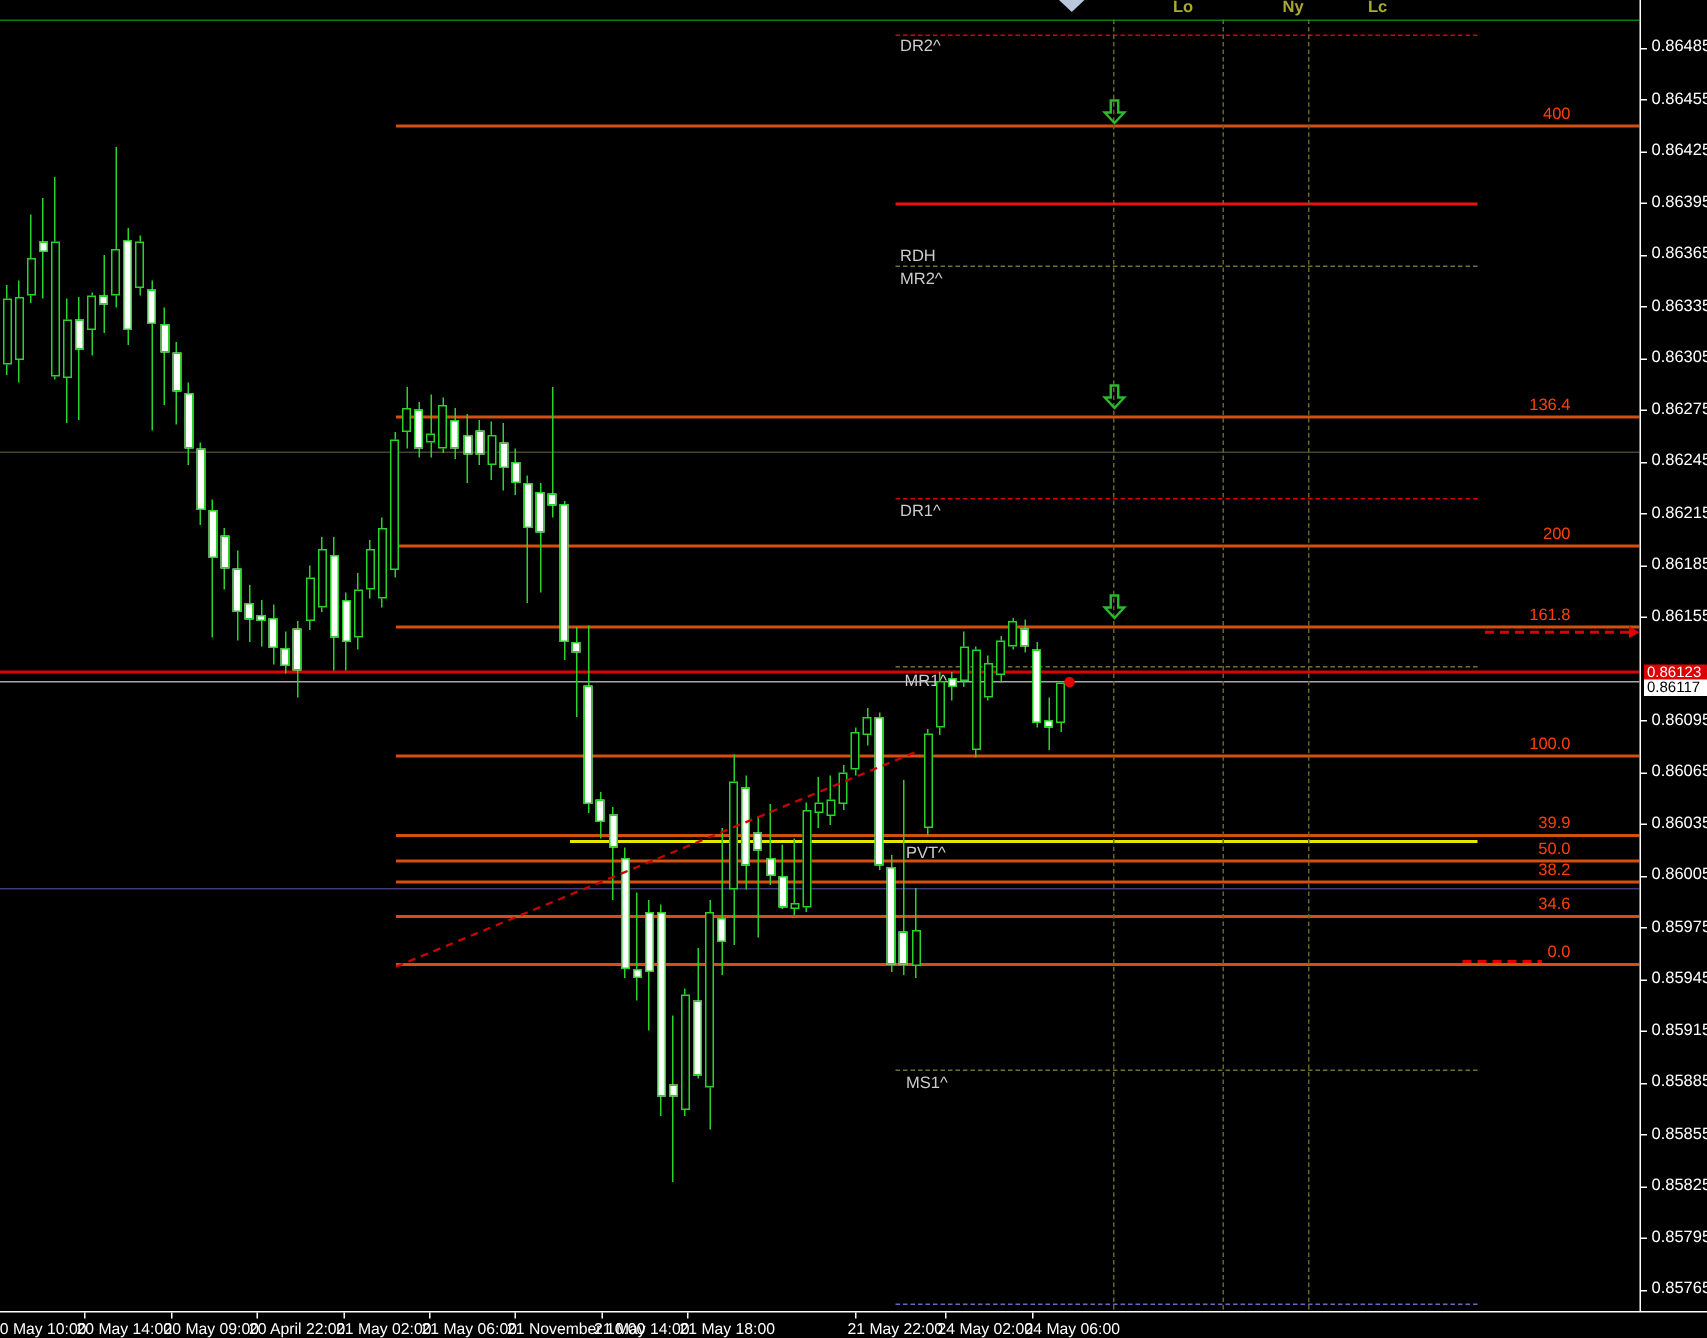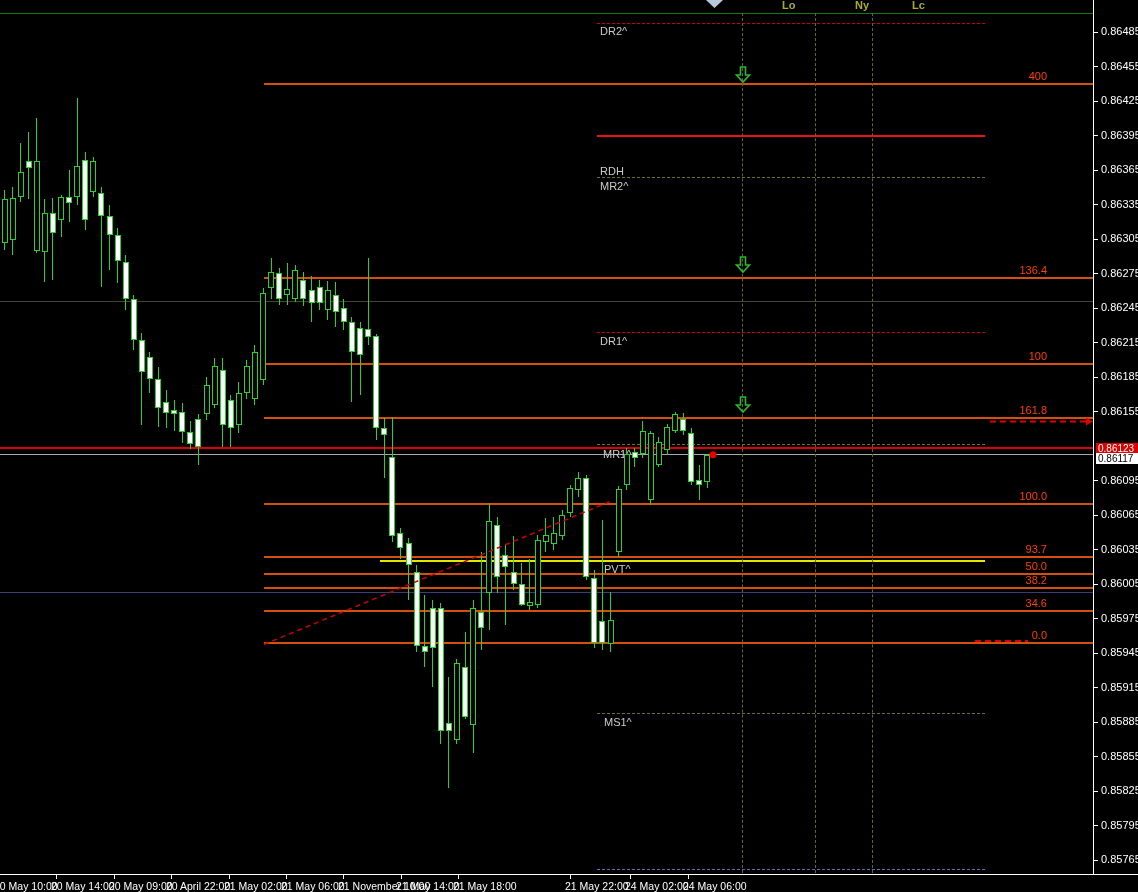--- a/index.html
+++ b/index.html
@@ -38,27 +38,27 @@
       <div class="hline" style="left: 597px; width: 388px; top: 332.3px; border-top: 1px dashed rgb(212, 0, 0);"></div>
       <div class="hline" style="left: 597px; width: 388px; top: 443.85px; border-top: 1px dashed rgb(112, 112, 46);"></div>
       <div class="hline" style="left: 380px; width: 605px; top: 559.5px; border-top: 2px solid rgb(230, 230, 0);"></div>
       <div class="hline" style="left: 597px; width: 388px; top: 712.95px; border-top: 1px dashed rgb(112, 112, 46);"></div>
       <div class="hline" style="left: 597px; width: 388px; top: 869.35px; border-top: 1px dashed rgb(104, 104, 184);"></div>
       <div class="hline" style="left: 264px; width: 829px; top: 83.4px; border-top: 2px solid rgb(212, 80, 15);"></div>
       <div class="fib-label" style="right: 47px; top: 71.4px; color: rgb(255, 64, 0);">400</div>
       <div class="hline" style="left: 264px; width: 829px; top: 276.6px; border-top: 2px solid rgb(212, 80, 15);"></div>
       <div class="fib-label" style="right: 47px; top: 264.6px; color: rgb(255, 64, 0);">136.4</div>
       <div class="hline" style="left: 264px; width: 829px; top: 362.85px; border-top: 2px solid rgb(212, 80, 15);"></div>
-      <div class="fib-label" style="right: 47px; top: 350.85px; color: rgb(255, 64, 0);">100</div>
+      <div class="fib-label" style="right: 47px; top: 350.85px; color: rgb(255, 64, 0);">200</div>
       <div class="hline" style="left: 264px; width: 829px; top: 416.9px; border-top: 2px solid rgb(212, 80, 15);"></div>
       <div class="fib-label" style="right: 47px; top: 404.9px; color: rgb(255, 64, 0);">161.8</div>
       <div class="hline" style="left: 264px; width: 829px; top: 503.15px; border-top: 2px solid rgb(212, 80, 15);"></div>
       <div class="fib-label" style="right: 47px; top: 491.15px; color: rgb(255, 64, 0);">100.0</div>
       <div class="hline" style="left: 264px; width: 829px; top: 556.05px; border-top: 2px solid rgb(212, 80, 15);"></div>
-      <div class="fib-label" style="right: 47px; top: 544.05px; color: rgb(255, 64, 0);">93.7</div>
+      <div class="fib-label" style="right: 47px; top: 544.05px; color: rgb(255, 64, 0);">39.9</div>
       <div class="hline" style="left: 264px; width: 829px; top: 573.3px; border-top: 2px solid rgb(212, 80, 15);"></div>
       <div class="fib-label" style="right: 47px; top: 561.3px; color: rgb(255, 64, 0);">50.0</div>
       <div class="hline" style="left: 264px; width: 829px; top: 587.1px; border-top: 2px solid rgb(212, 80, 15);"></div>
       <div class="fib-label" style="right: 47px; top: 575.1px; color: rgb(255, 64, 0);">38.2</div>
       <div class="hline" style="left: 264px; width: 829px; top: 610.1px; border-top: 2px solid rgb(212, 80, 15);"></div>
       <div class="fib-label" style="right: 47px; top: 598.1px; color: rgb(255, 64, 0);">34.6</div>
       <div class="hline" style="left: 264px; width: 829px; top: 642.3px; border-top: 2px solid rgb(212, 80, 15);"></div>
       <div class="fib-label" style="right: 47px; top: 630.3px; color: rgb(255, 64, 0);">0.0</div>
       <div class="lvl-label" style="left: 600px; top: 26px; color: rgb(204, 204, 204);">DR2^</div>
       <div class="lvl-label" style="left: 600px; top: 140px; color: rgb(204, 204, 204); margin-top: 26px;">RDH</div>

